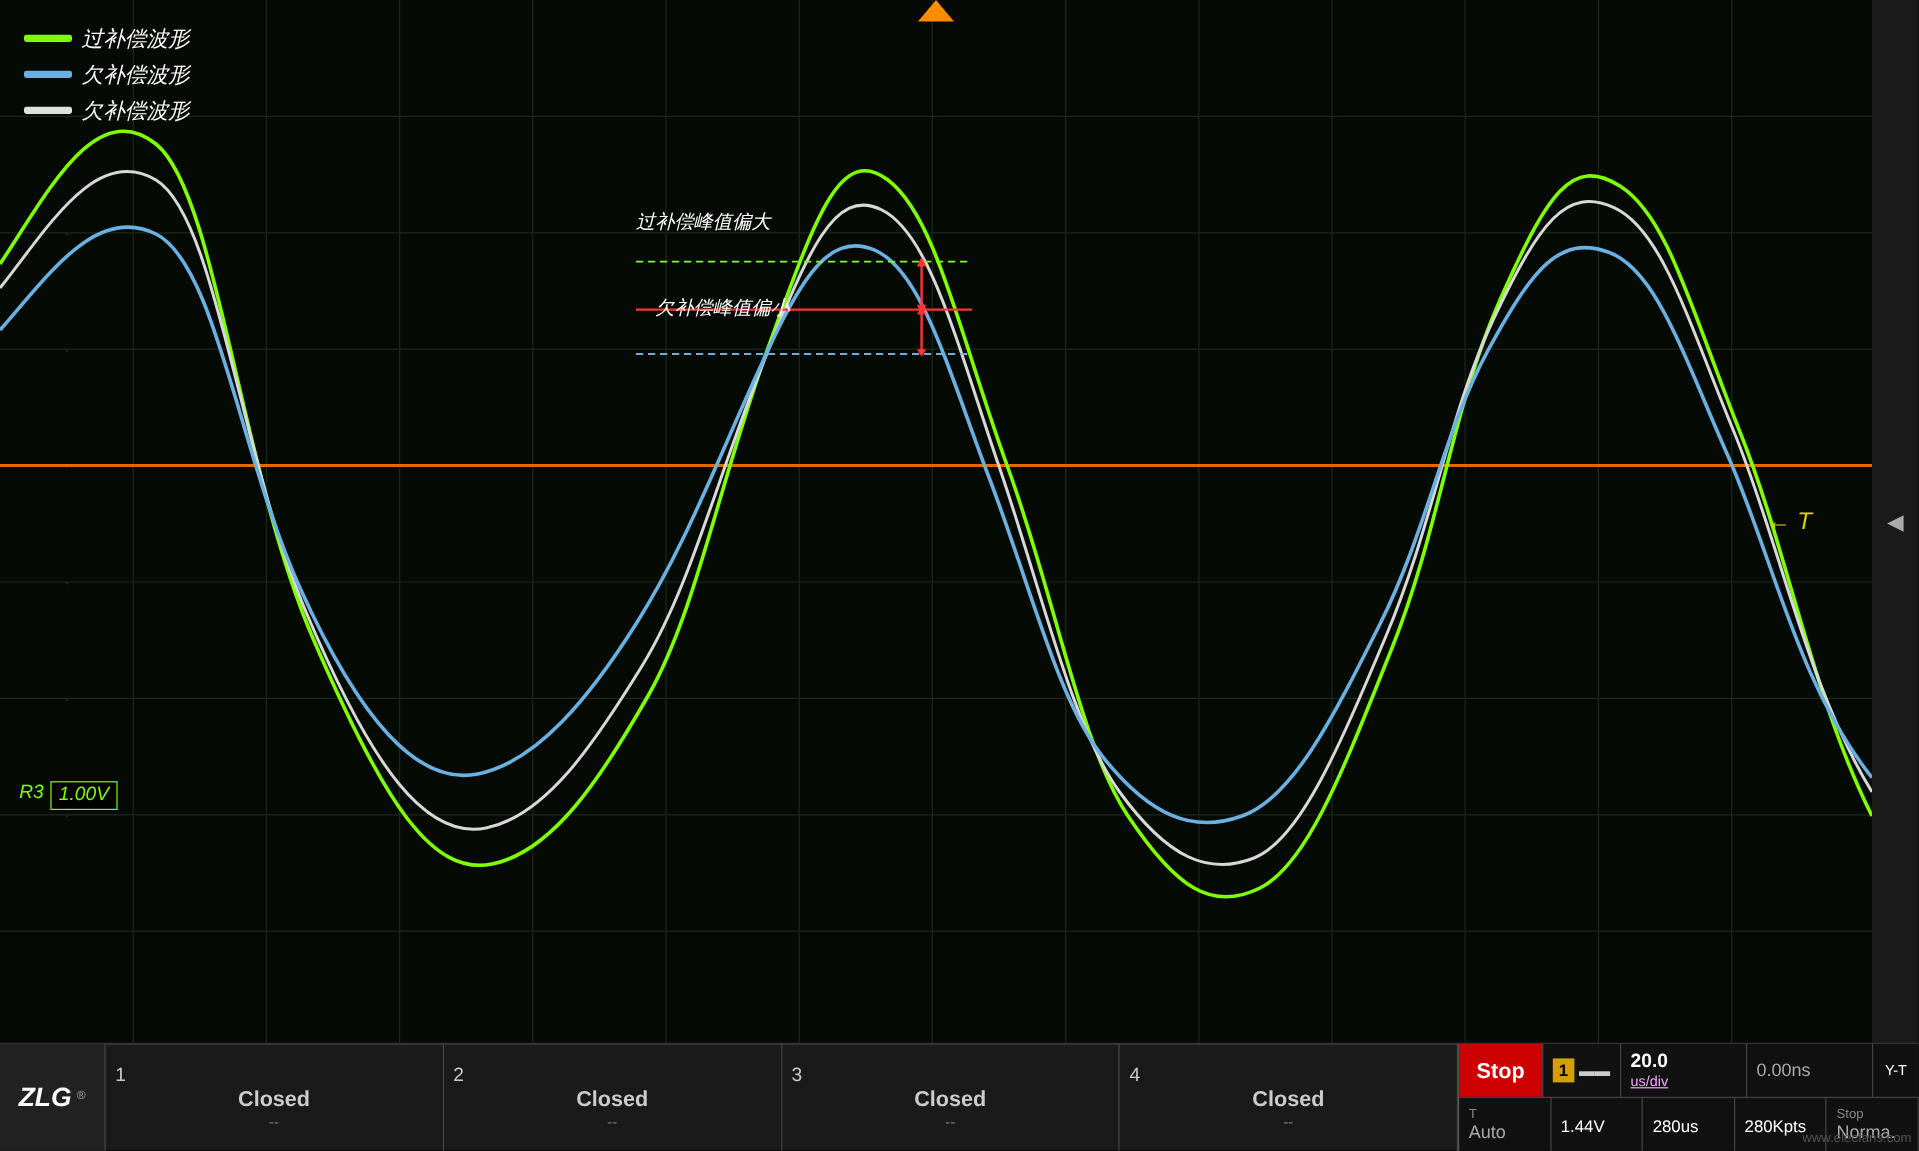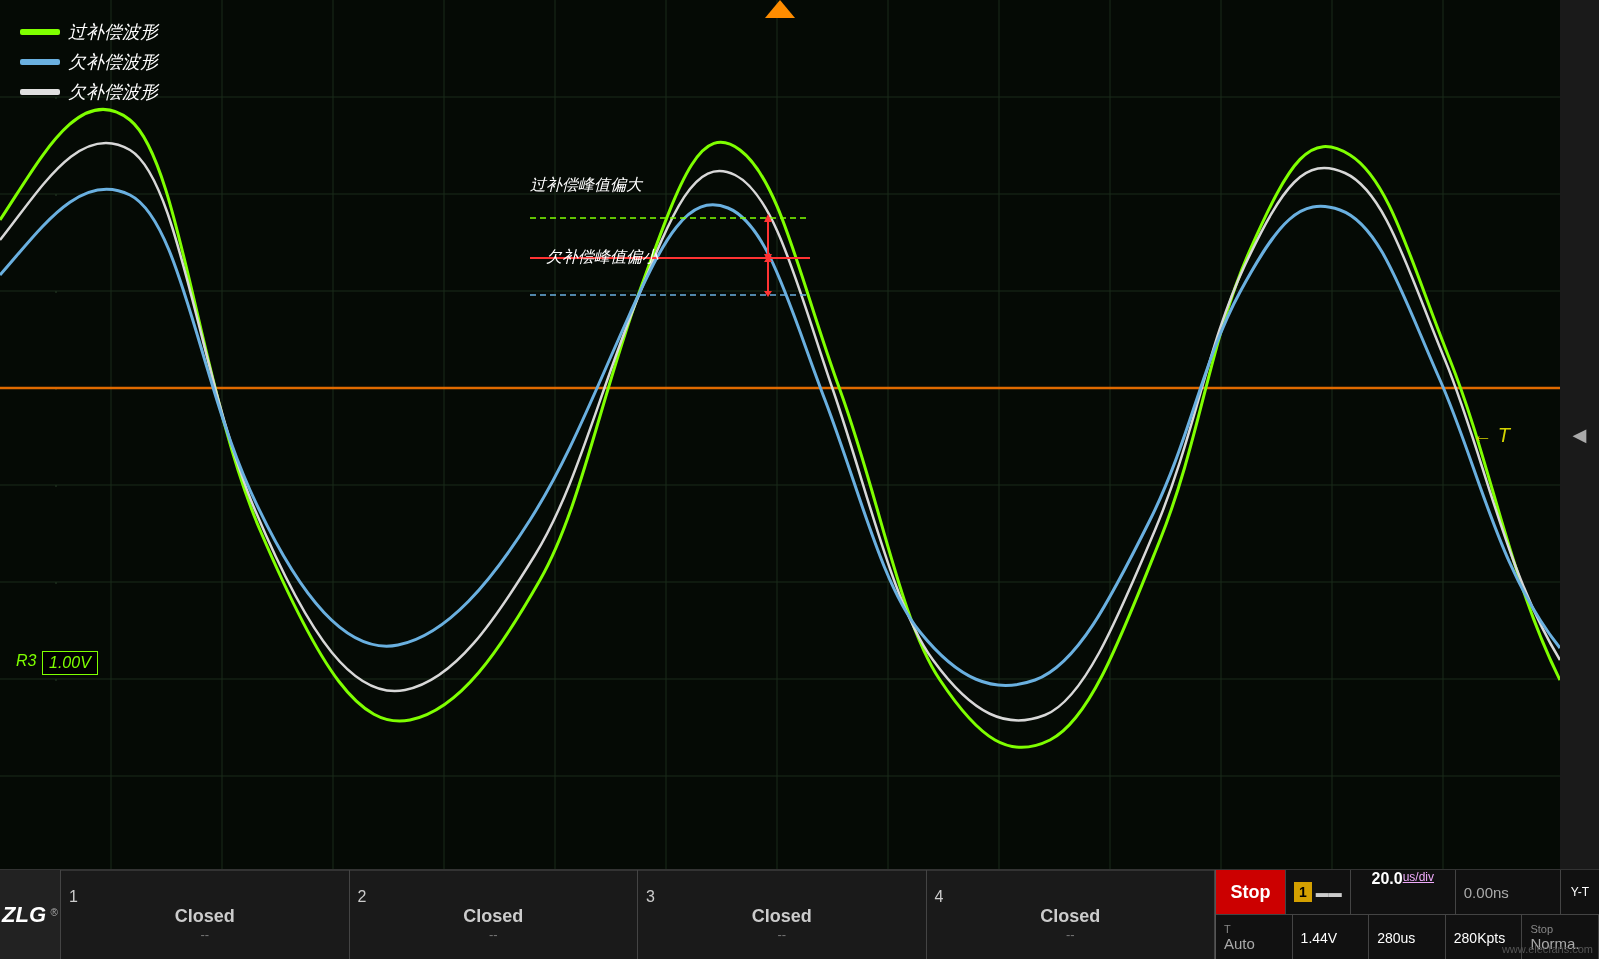--- a/index.html
+++ b/index.html
@@ -108,21 +108,21 @@
       width: 1599px;
       height: 90px;
       background: #1a1a1a;
       border-top: 2px solid #333;
       display: flex;
       align-items: center;
     }
 
     
     .zlg-logo {
-      width: 61px;
+      width: 88px;
       height: 90px;
       display: flex;
       align-items: center;
       justify-content: center;
       background: #222;
       border-right: 1px solid #444;
       flex-shrink: 0;
     }
     .zlg-text {
       color: #fff;
@@ -214,21 +214,21 @@
       font-weight: bold;
       padding: 2px 5px;
     }
     .ch1-icon {
       color: #ccc;
       font-size: 13px;
     }
 
     .timebase-info {
       display: flex;
-      flex-direction: row;
+      flex-direction: column;
       justify-content: center;
       padding: 0 8px;
       border-right: 1px solid #444;
       flex: 1;
     }
     .timebase-val {
       color: #fff;
       font-size: 16px;
       font-weight: bold;
     }

